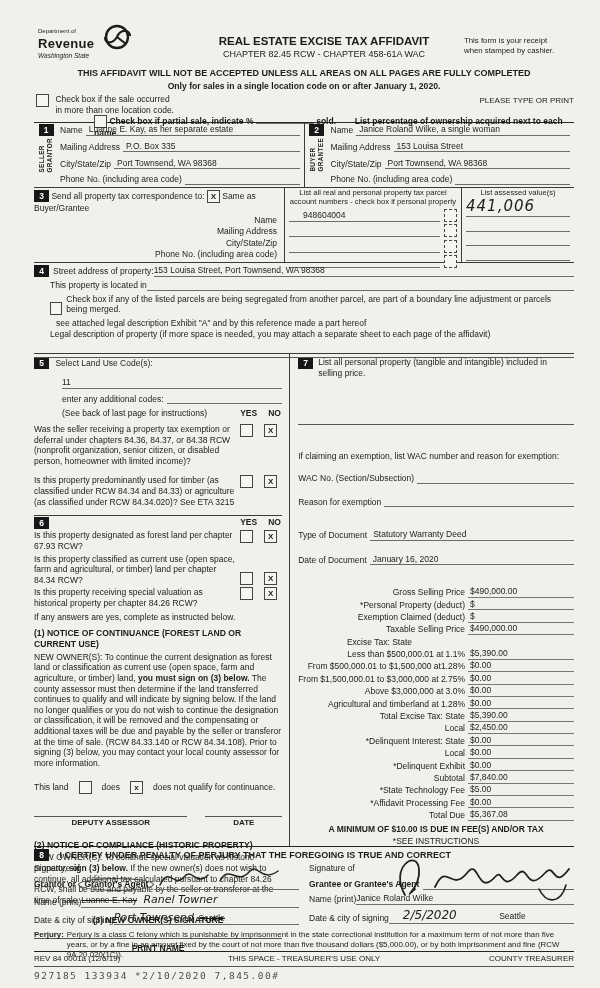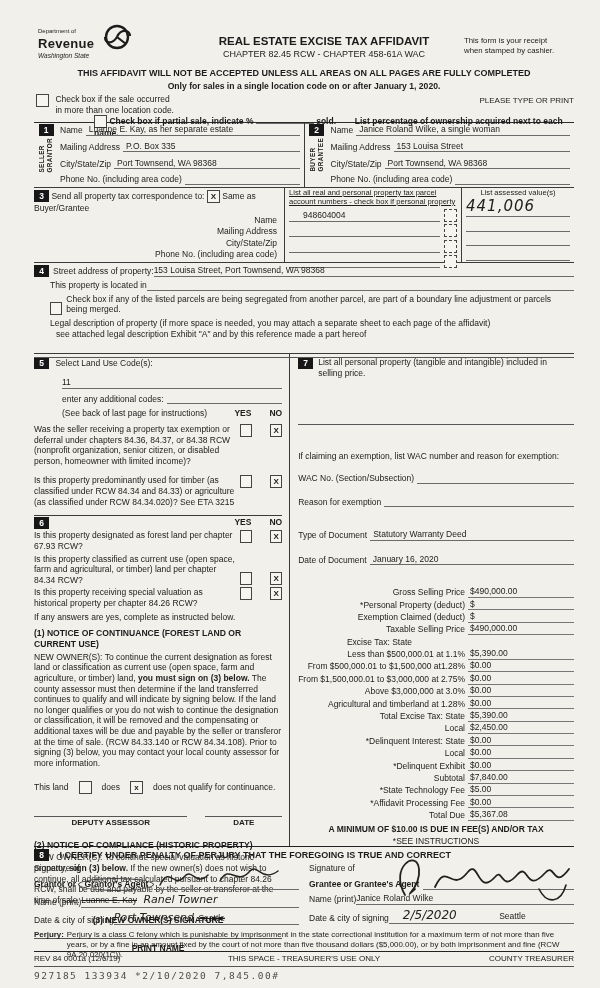--- a/index.html
+++ b/index.html
@@ -51,21 +51,21 @@
   .assessed-val{font-size:15px;transform:rotate(-4deg);letter-spacing:1px;}
   
   .sec4{height:88px;border-bottom:1px solid #3a3a3a;padding-top:2px;position:relative;}
   .s4row{display:flex;align-items:flex-end;margin-bottom:3px;}
   
   .cols{display:flex;height:492px;border-bottom:1.6px solid #222;}
   .colL{width:50.5%;border-right:1px solid #3a3a3a;padding:3px 7px 0 0;box-sizing:border-box;}
   .colR{flex:1;padding:3px 0 0 8px;box-sizing:border-box;}
   .qrow{display:flex;margin-top:5px;}
   .qtext{flex:1;padding-right:5px;}
-  .qboxes{width:42px;display:flex;gap:18px;align-items:flex-start;justify-content:flex-end;}
+  .qboxes{width:42px;display:flex;gap:11px;align-items:flex-start;}
   .notice-t{font-weight:bold;margin-top:6px;font-size:8.6px;}
   .land-row{display:flex;align-items:center;gap:10px;margin-top:12px;}
   .sigline{display:flex;gap:18px;margin-top:22px;}
   .sigline .l1{flex:1.6;border-top:1px solid #555;text-align:center;font-size:8px;font-weight:bold;padding-top:1px;}
   .sigline .l2{flex:0.8;border-top:1px solid #555;text-align:center;font-size:8px;font-weight:bold;padding-top:1px;}
   .c3{text-align:center;font-weight:bold;margin-top:10px;}
   .fullline{border-bottom:1px solid #555;height:12px;}
   
   .mrow{display:flex;align-items:flex-end;height:12.4px;}
   .mlab{flex:1;text-align:right;padding-right:3px;white-space:nowrap;}
@@ -208,21 +208,21 @@
       <div class="frow">
             <span class="lab">City/State/Zip</span>
             <span class="ul grow"></span>
           </div>
       <div class="frow">
             <span class="lab">Phone No. (including area code)</span>
             <span class="ul grow"></span>
           </div>
     </div>
     <div class="r3mid">
-      <div class="small" style="text-align:left;text-decoration:underline;">
+      <div class="small" style="text-align:center;">
         <span><span>List all real and personal property tax parcel</span><br><span>account numbers - check box if personal property</span></span>
       </div>
       <div class="prow">
             <span class="ul grow" style="padding-left:14px;"><span>948604004</span></span>
             <span class="cb dash" style="margin-left:4px;"></span>
           </div>
       <div class="prow">
             <span class="ul grow"><span></span></span>
             <span class="cb dash" style="margin-left:4px;"></span>
           </div>
@@ -259,22 +259,22 @@
       <span class="ul grow"><span class="val">153 Louisa Street, Port Townsend, WA 98368</span></span>
     </div>
     <div class="s4row" style="padding-left:16px;">
       <span class="lab">This property is located in</span>
       <span class="ul grow"></span>
     </div>
     <div class="s4row" style="padding-left:16px;">
       <span class="cb" style="margin-right:4px;"></span>
       <span>Check box if any of the listed parcels are being segregated from another parcel, are part of a boundary line adjustment or parcels being merged.</span>
     </div>
+    <div style="padding-left:22px;">see attached legal description Exhibit "A" and by this reference made a part hereof</div>
     <div style="padding-left:16px;">Legal description of property (if more space is needed, you may attach a separate sheet to each page of the affidavit)</div>
-    <div style="padding-left:22px;">see attached legal description Exhibit "A" and by this reference made a part hereof</div>
     <div class="fullline" style="margin-top:6px;"></div>
   </div>
 
   <div class="cols">
     <div class="colL">
 
       <div>
         <span class="badge" style="margin-right:4px;">5</span>
         <span>Select Land Use Code(s):</span>
       </div>

